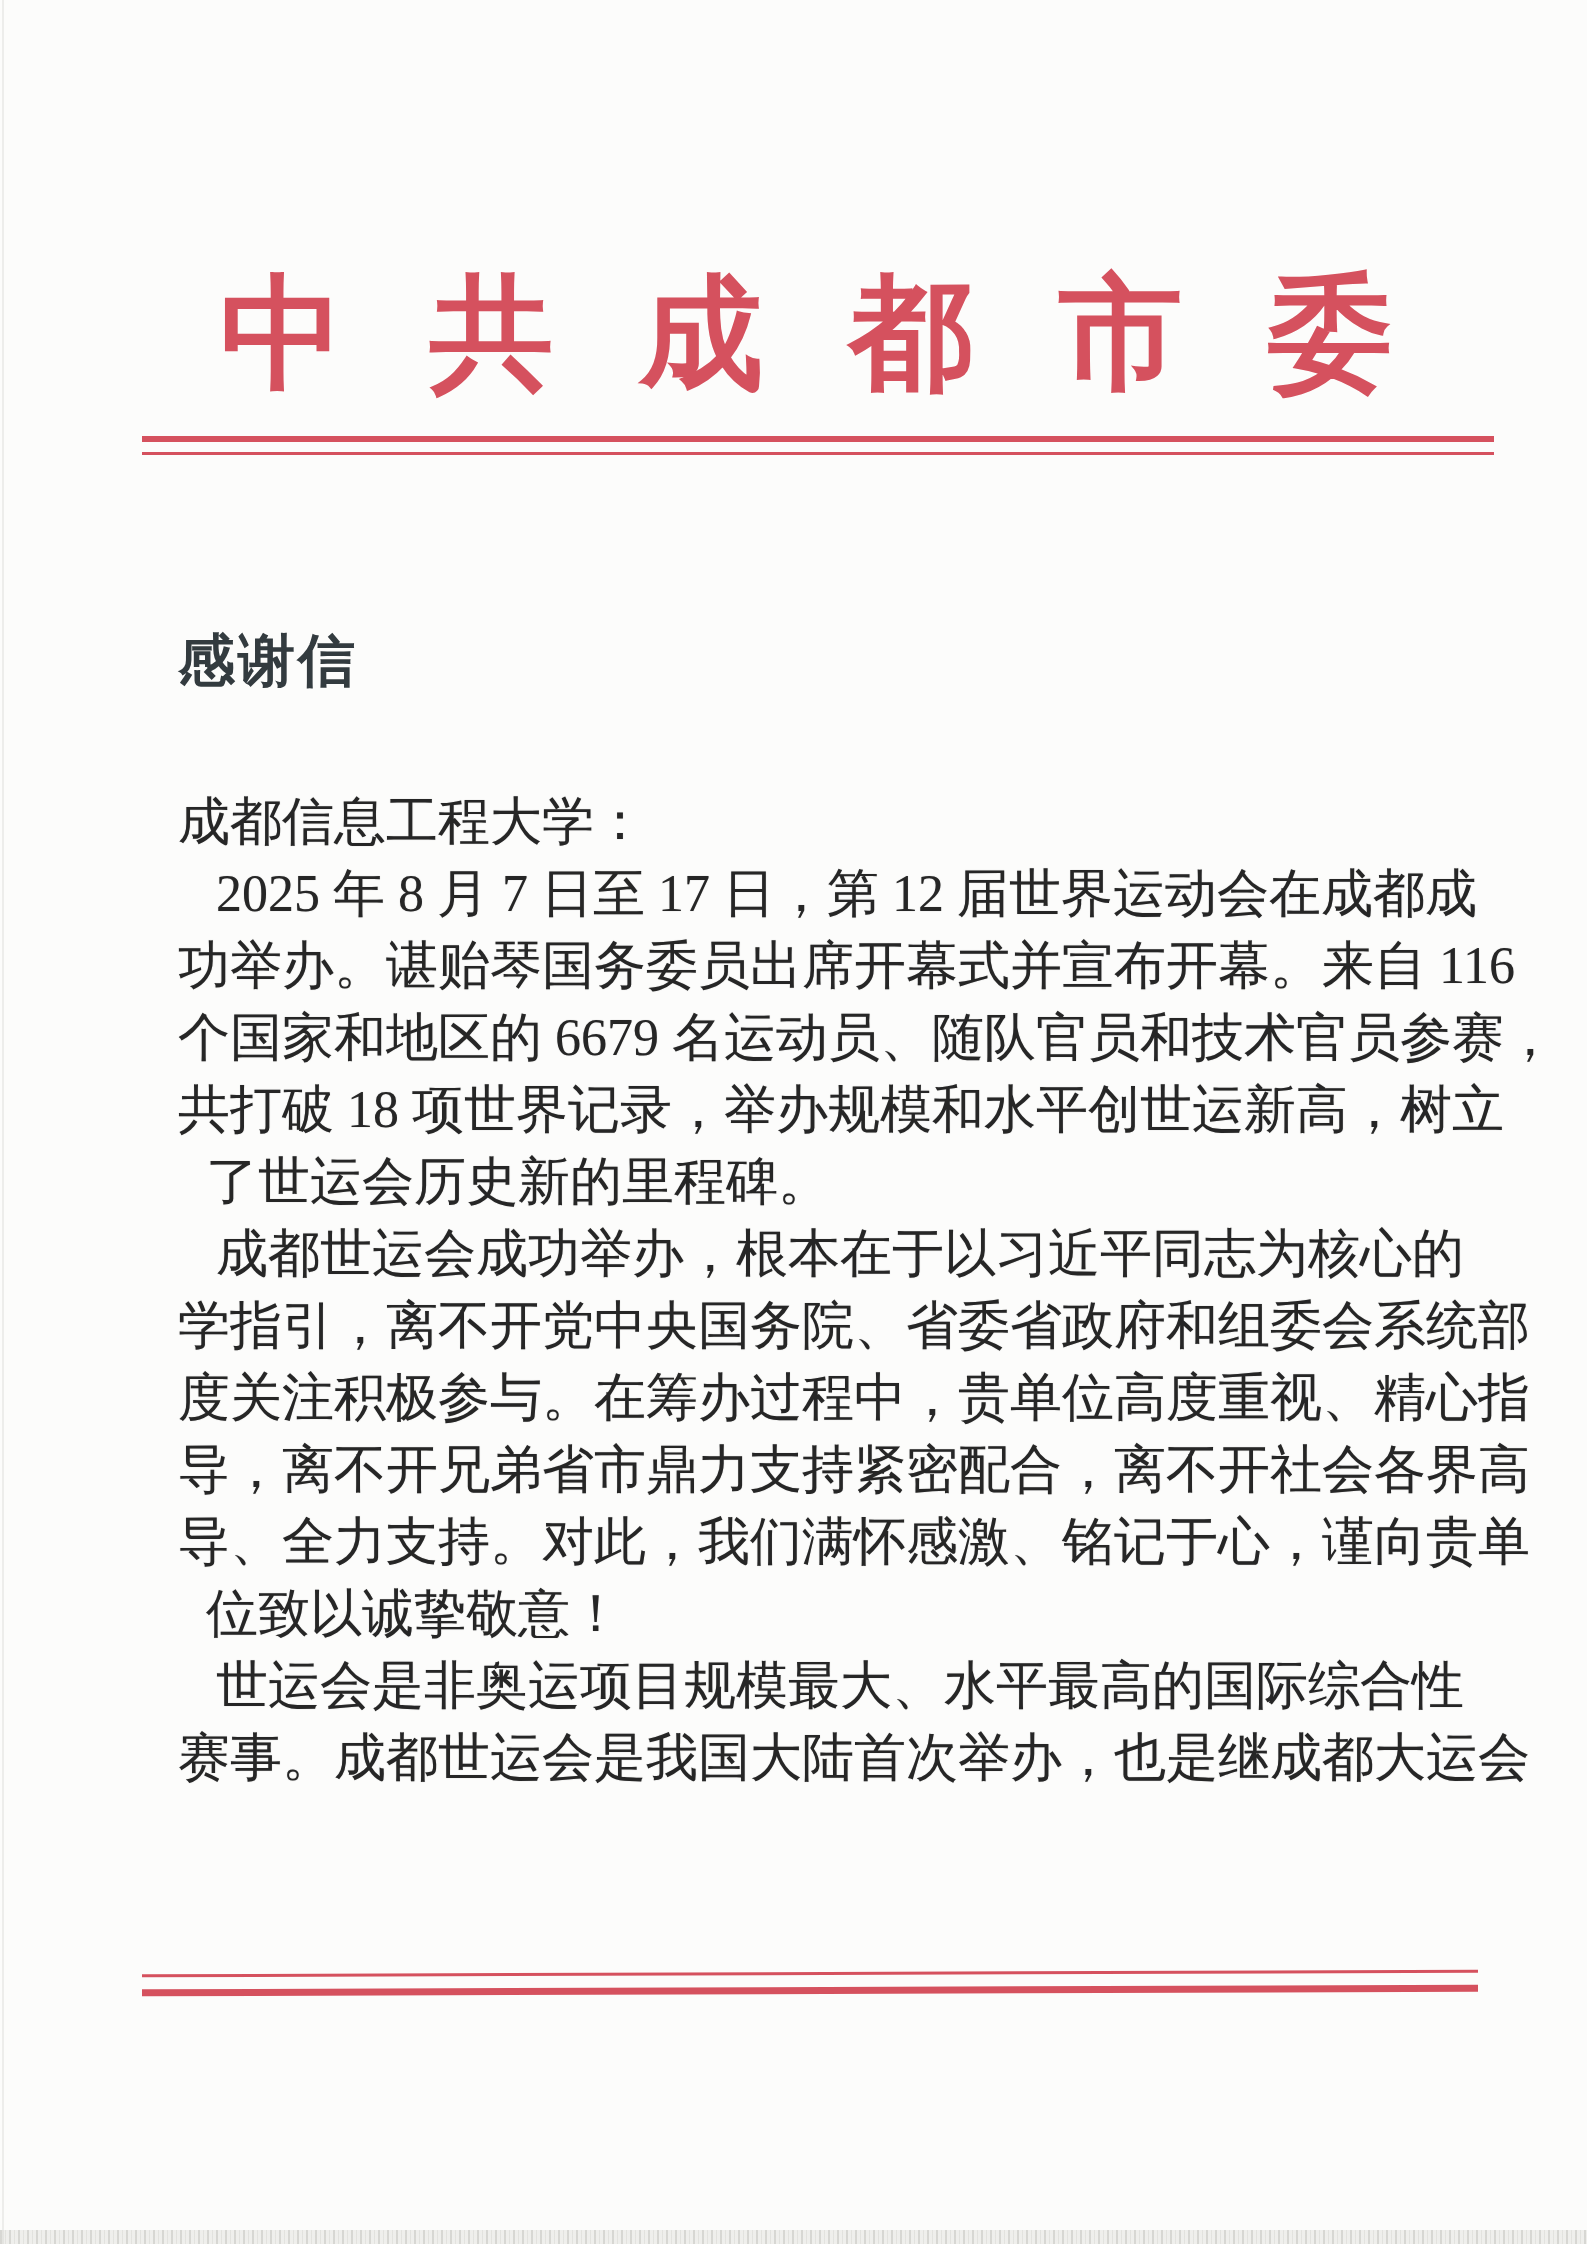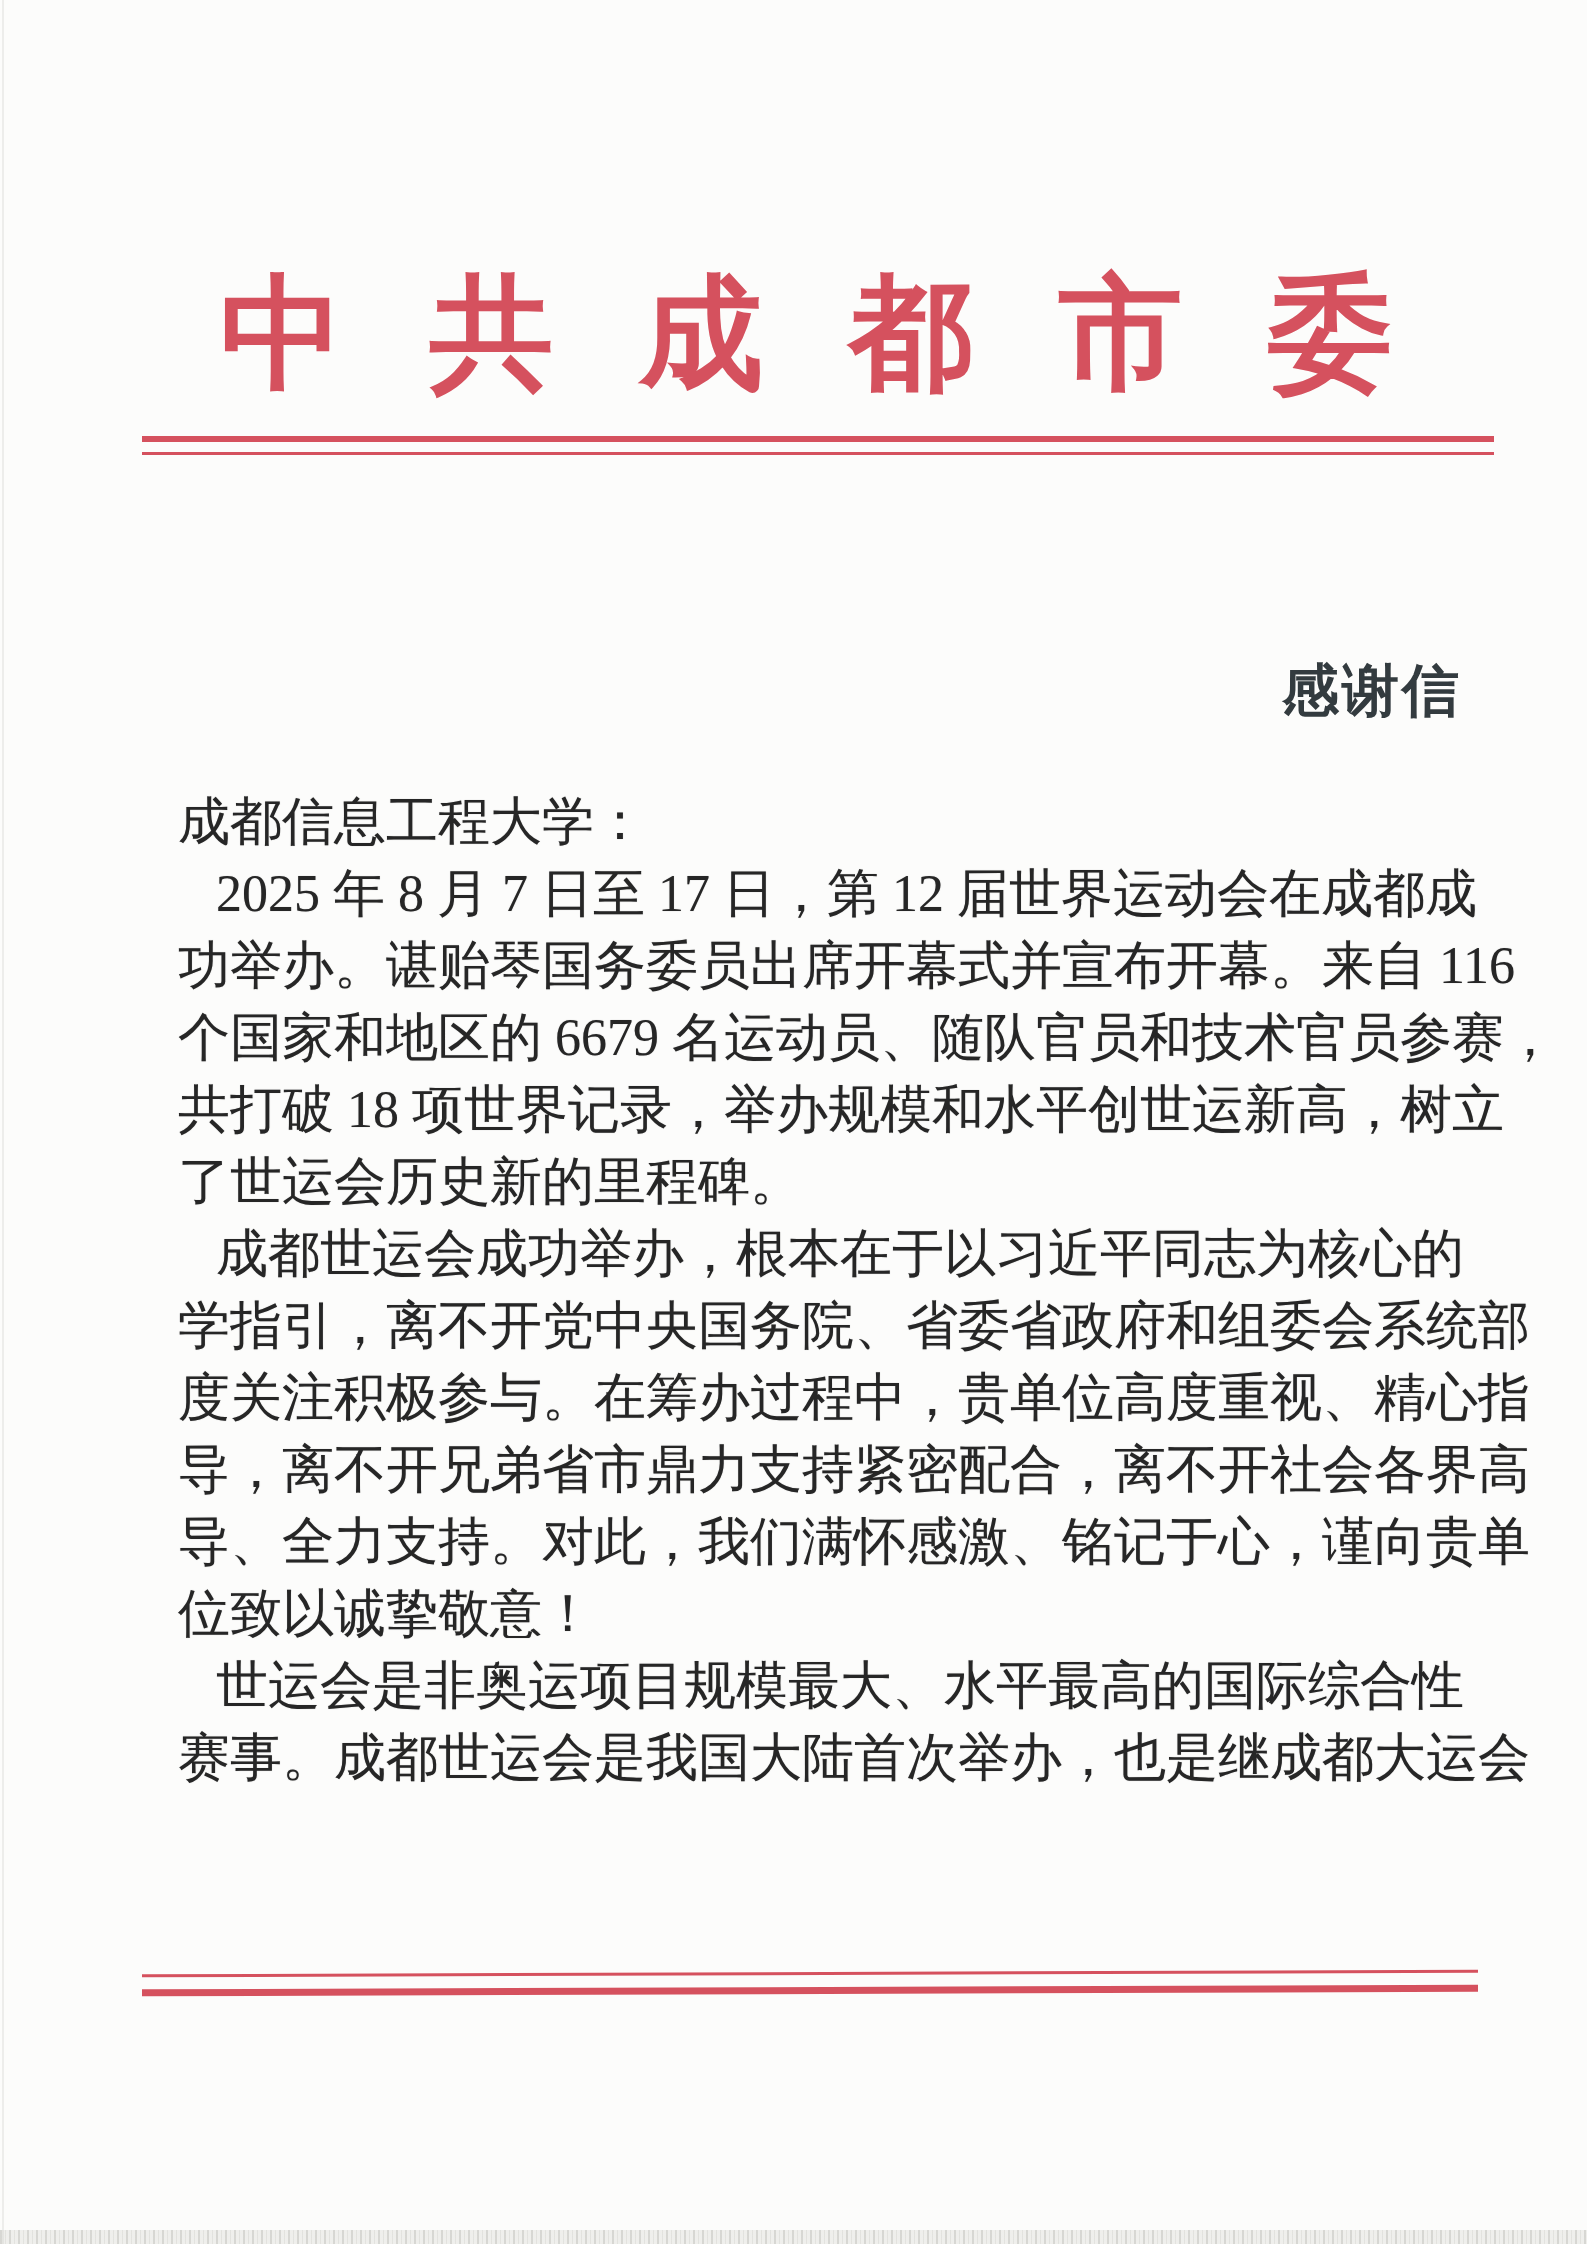--- a/index.html
+++ b/index.html
@@ -48,44 +48,43 @@
   .rule { position: absolute; background: var(--accent); }
   .rule-head-thick { left: 142px; top: 436px; width: 1352px; height: 6px; }
   .rule-head-thin  { left: 142px; top: 452px; width: 1352px; height: 3px; }
   .rule-foot-thin  { left: 142px; top: 1972px; width: 1336px; height: 3px; transform: rotate(-0.2deg); }
   .rule-foot-thick { left: 142px; top: 1987px; width: 1336px; height: 7px; transform: rotate(-0.2deg); }
 
   
   .letter-title {
     position: absolute;
     left: 178px; top: 628px; width: 1284px;
-    text-align: right;
+    text-align: left;
     font-size: 57px; line-height: 66px; font-weight: 700;
     letter-spacing: 3px;
     color: var(--title-ink);
-    margin-top: 30px;
   }
 
   
   .body-text {
     position: absolute;
     left: 178px; top: 786px; width: 1284px;
     color: var(--ink);
     font-size: 52px;
     text-shadow: 0 0 1px rgba(45,45,45,0.35);
   }
   .bodyline {
     height: 72px; line-height: 72px;
     text-align: justify;
     text-align-last: justify;
     text-justify: inter-character;
     white-space: nowrap;
   }
   .bodyline.indent { padding-left: 38px; }
-  .bodyline.noFill { text-align: left; text-align-last: left; }
+  .bodyline.noFill { text-align: left; text-align-last: left; margin-left: 28px; }
   .salutation {
     height: 72px; line-height: 72px;
     text-align: left;
   }
 </style>
 </head>
 <body>
 
 <div class="page">
 

